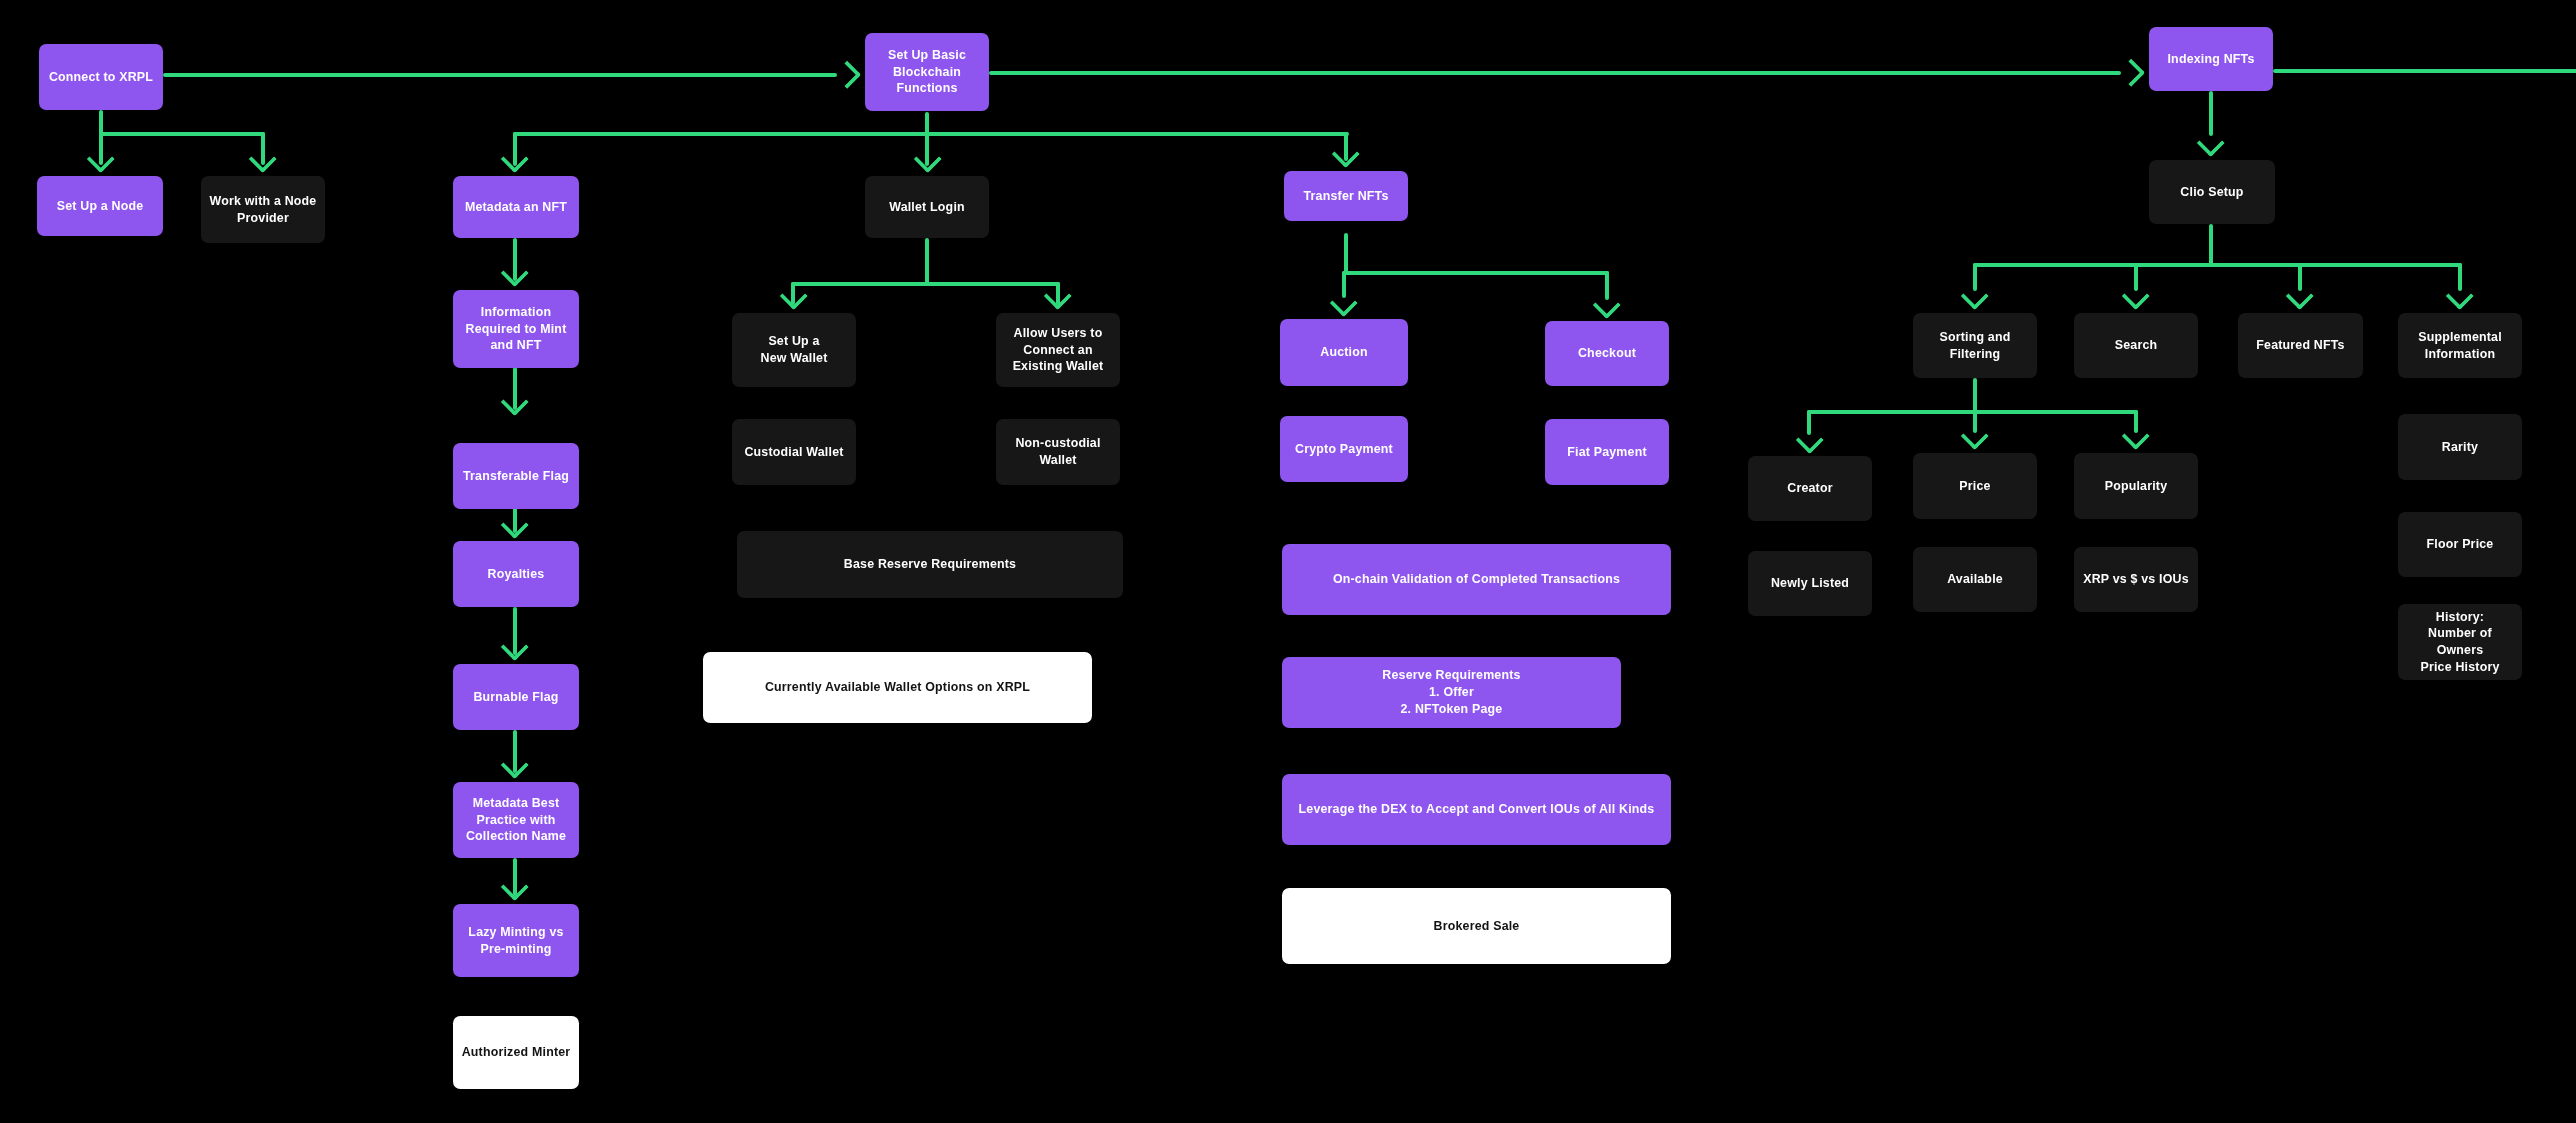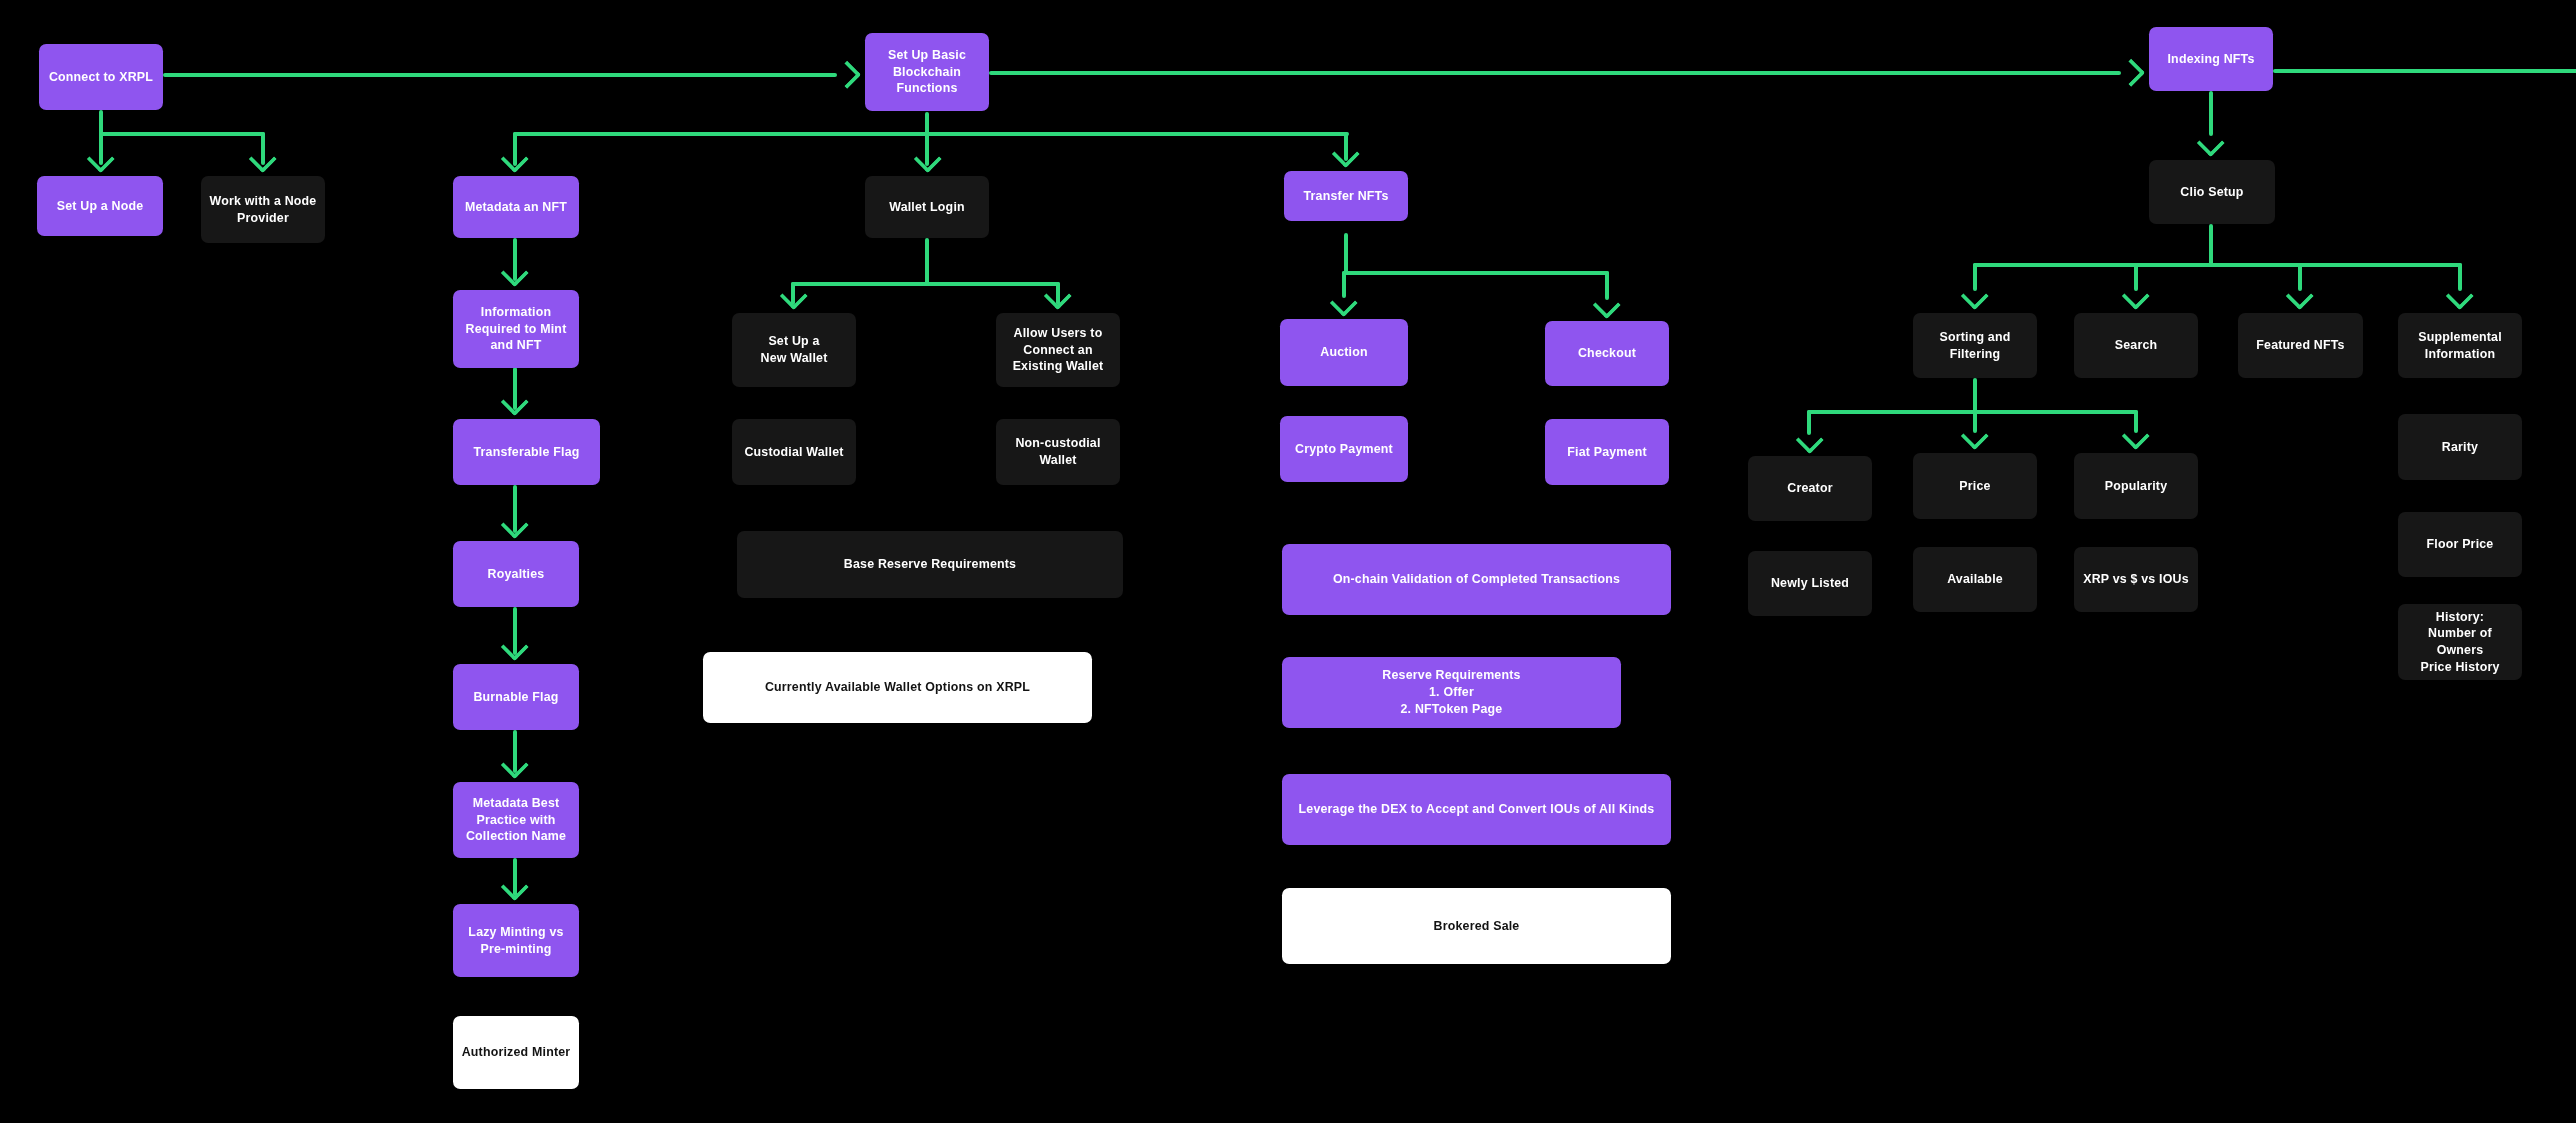--- a/index.html
+++ b/index.html
@@ -138,21 +138,21 @@
   <div class="node purple" style="left:865px;top:33px;width:124px;height:78px">
       <span class="lbl">Set Up Basic Blockchain Functions</span>
     </div>
 
   <div class="node purple" style="left:453px;top:176px;width:126px;height:62px">
       <span class="lbl">Metadata an NFT</span>
     </div>
   <div class="node purple" style="left:453px;top:290px;width:126px;height:78px">
       <span class="lbl">Information Required to Mint and NFT</span>
     </div>
-  <div class="node purple" style="left:453px;top:419px;width:147px;height:66px">
+  <div class="node purple" style="left:453px;top:443px;width:126px;height:66px">
       <span class="lbl">Transferable Flag</span>
     </div>
   <div class="node purple" style="left:453px;top:541px;width:126px;height:66px">
       <span class="lbl">Royalties</span>
     </div>
   <div class="node purple" style="left:453px;top:664px;width:126px;height:66px">
       <span class="lbl">Burnable Flag</span>
     </div>
   <div class="node purple" style="left:453px;top:782px;width:126px;height:76px">
       <span class="lbl">Metadata Best Practice with Collection Name</span>

